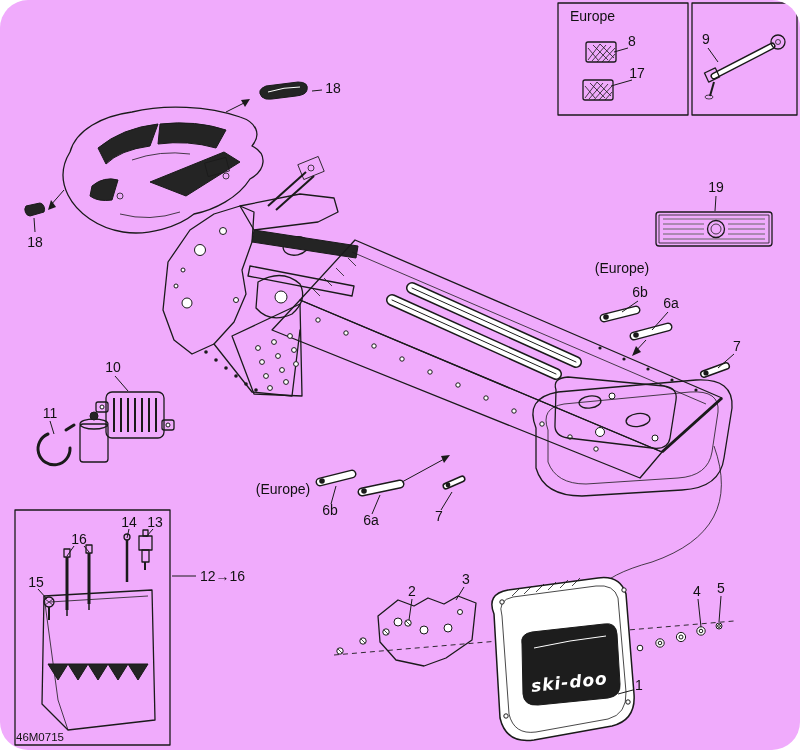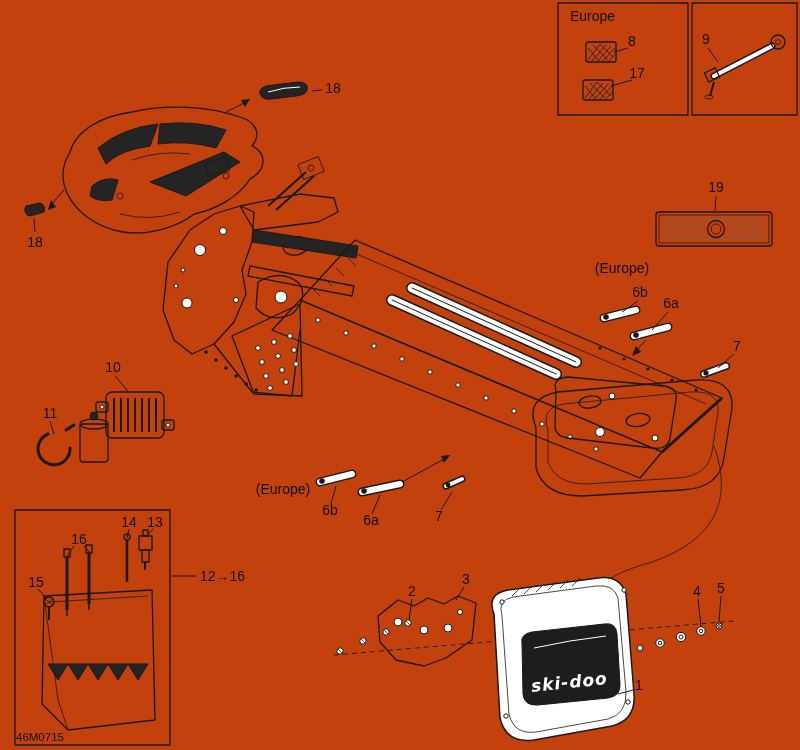--- a/index.html
+++ b/index.html
@@ -1,17 +1,17 @@
 <!DOCTYPE html>
 <html><head>
 <meta charset="utf-8">
 <style>
   html,body{margin:0;padding:0;background:#ffffff;}
-  #stage{position:relative;width:800px;height:750px;background:#c2410c;overflow:hidden;
-         font-family:"Liberation Sans",sans-serif;}
+  #stage{position:relative;width:800px;height:750px;background:#f0abfc;overflow:hidden;
+         font-family:"Liberation Sans",sans-serif;border-radius:28px;}
   svg{position:absolute;left:0;top:0;}
   .ol{fill:none;stroke:#1a1a1a;stroke-width:1.3;stroke-linejoin:round;stroke-linecap:round;}
   .thin{fill:none;stroke:#1a1a1a;stroke-width:0.8;stroke-linejoin:round;}
   .dark{fill:#242424;stroke:#1a1a1a;stroke-width:1;}
   .ldr{stroke:#1a1a1a;stroke-width:1;fill:none;}
   .dash{stroke:#1a1a1a;stroke-width:0.9;fill:none;stroke-dasharray:5 4;}
   .lbl{font-family:"Liberation Sans",sans-serif;font-size:14px;fill:#111;}
   .small{font-size:11.5px;}
   .hole{fill:#ffffff;stroke:#1a1a1a;stroke-width:1;}
   .dot{fill:#1a1a1a;stroke:none;}

